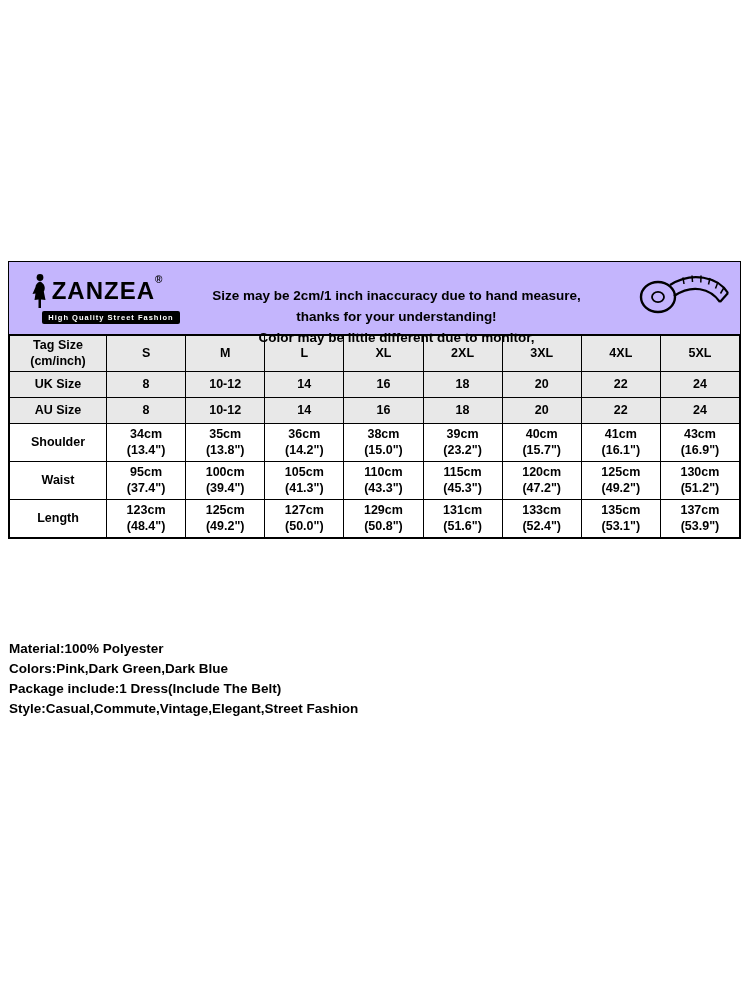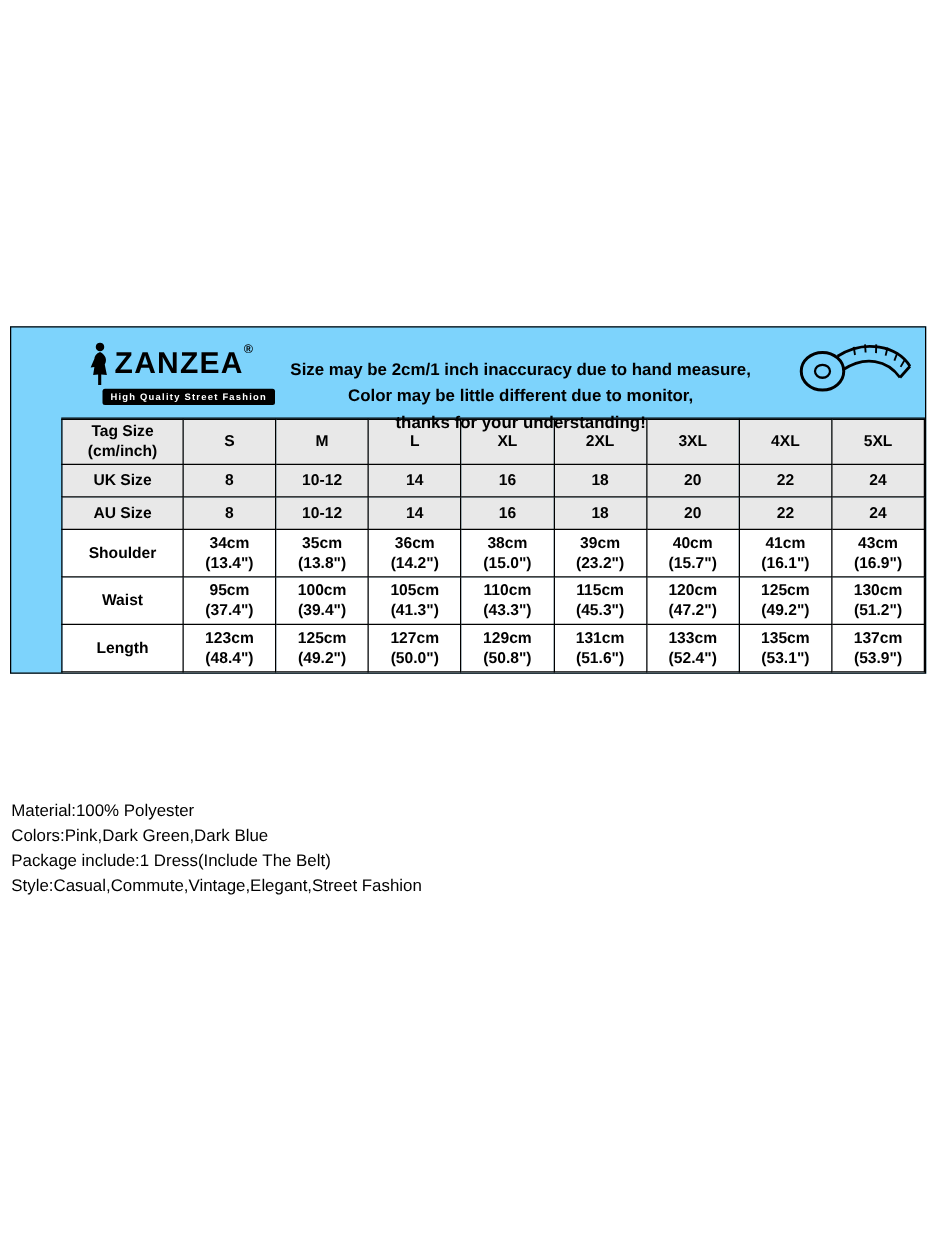--- a/index.html
+++ b/index.html
@@ -11,22 +11,21 @@
     color:#000;
     overflow:hidden;
   }
 
   .sheet {
     position:absolute;
     left:8px; top:261px;
     width:733px;
     border:1px solid #000;
     box-sizing:border-box;
-    background:#7dd3fc;
-    padding-left:40px;
+    background:#c4b5fd;
   }
 
   
   .sheet-header {
     display:flex;
     align-items:center;
     height:73px;
     border-bottom:1px solid #000;
     box-sizing:border-box;
   }
@@ -96,21 +95,21 @@
   tr.plain-row td { height:38px; background:#ffffff; }
 
   
   .details {
     position:absolute;
     left:9px; top:641px;
     width:720px;
   }
   .details p {
     margin:0 0 5px 0;
-    font-weight:normal;
+    font-weight:bold;
     font-size:13.5px;
     line-height:15px;
   }
 </style>
 </head>
 <body>
 
 <div class="sheet">
 
   <div class="sheet-header">
@@ -122,22 +121,22 @@
           <path d="M12 8.5 C9 9.5 7.5 12 7.5 14 L4.5 21 L7.5 20.5 L6.5 27 L10.5 26.5 L10.5 35 L13 35 L13 26.5 L17.5 27 L15.8 18.5 C18 15 16.5 10.5 12 8.5 Z" fill="#000"></path>
         </svg>
         <span class="logo-name">ZANZEA</span>
         <span class="logo-reg">®</span>
       </div>
       <div class="logo-tagline">High Quality Street Fashion</div>
     </div>
 
     <div class="notice">
       <div>Size may be 2cm/1 inch inaccuracy due to hand measure,</div>
+      <div>thanks for your understanding!</div>
       <div>Color may be little different due to monitor,</div>
-      <div>thanks for your understanding!</div>
     </div>
 
     <div class="tape">
       <svg width="112" height="62" viewBox="0 0 112 62" fill="none" stroke="#000" aria-hidden="true">
         <ellipse cx="38" cy="30" rx="17" ry="15" stroke-width="2.4"></ellipse>
         <ellipse cx="38" cy="30" rx="6" ry="5.2" stroke-width="1.8"></ellipse>
         <path d="M50 18 C 72 4 98 10 108 26" stroke-width="2.2"></path>
         <path d="M54 29 C 72 17 90 21 100 35" stroke-width="2.2"></path>
         <path d="M108 26 L100 35" stroke-width="2.2"></path>
         <path d="M63 10.5 L64 17" stroke-width="1.5"></path>

